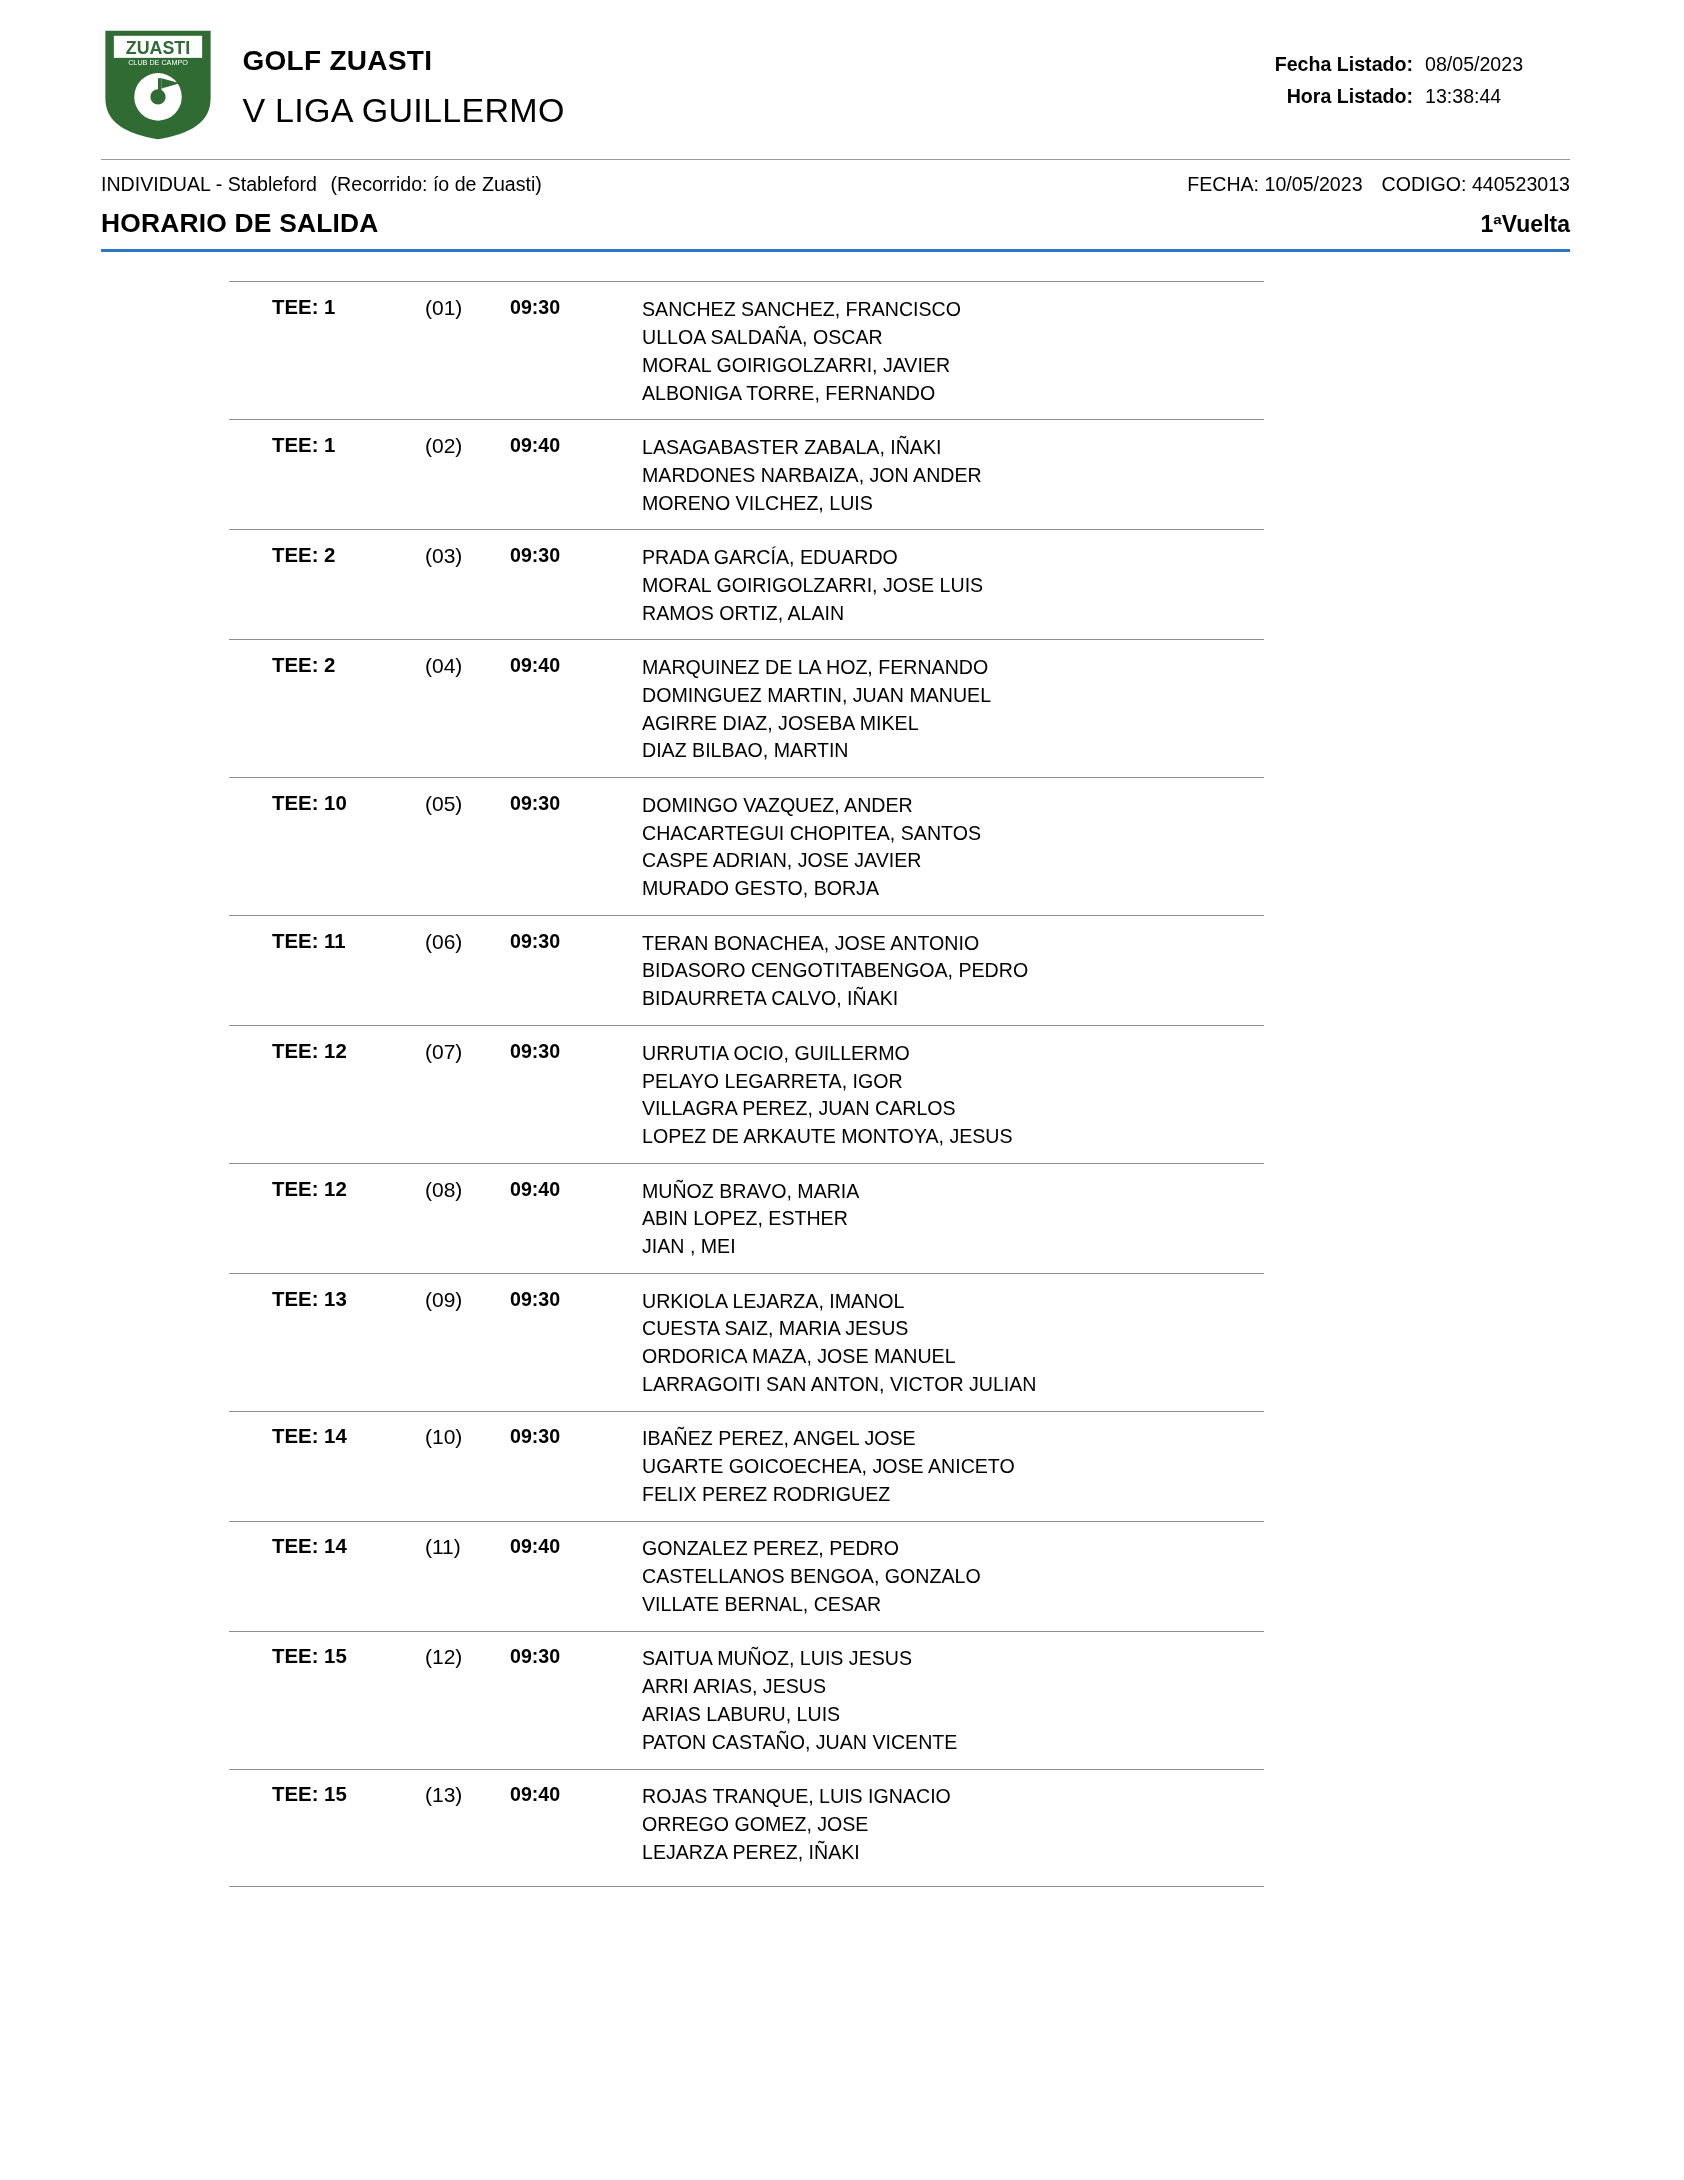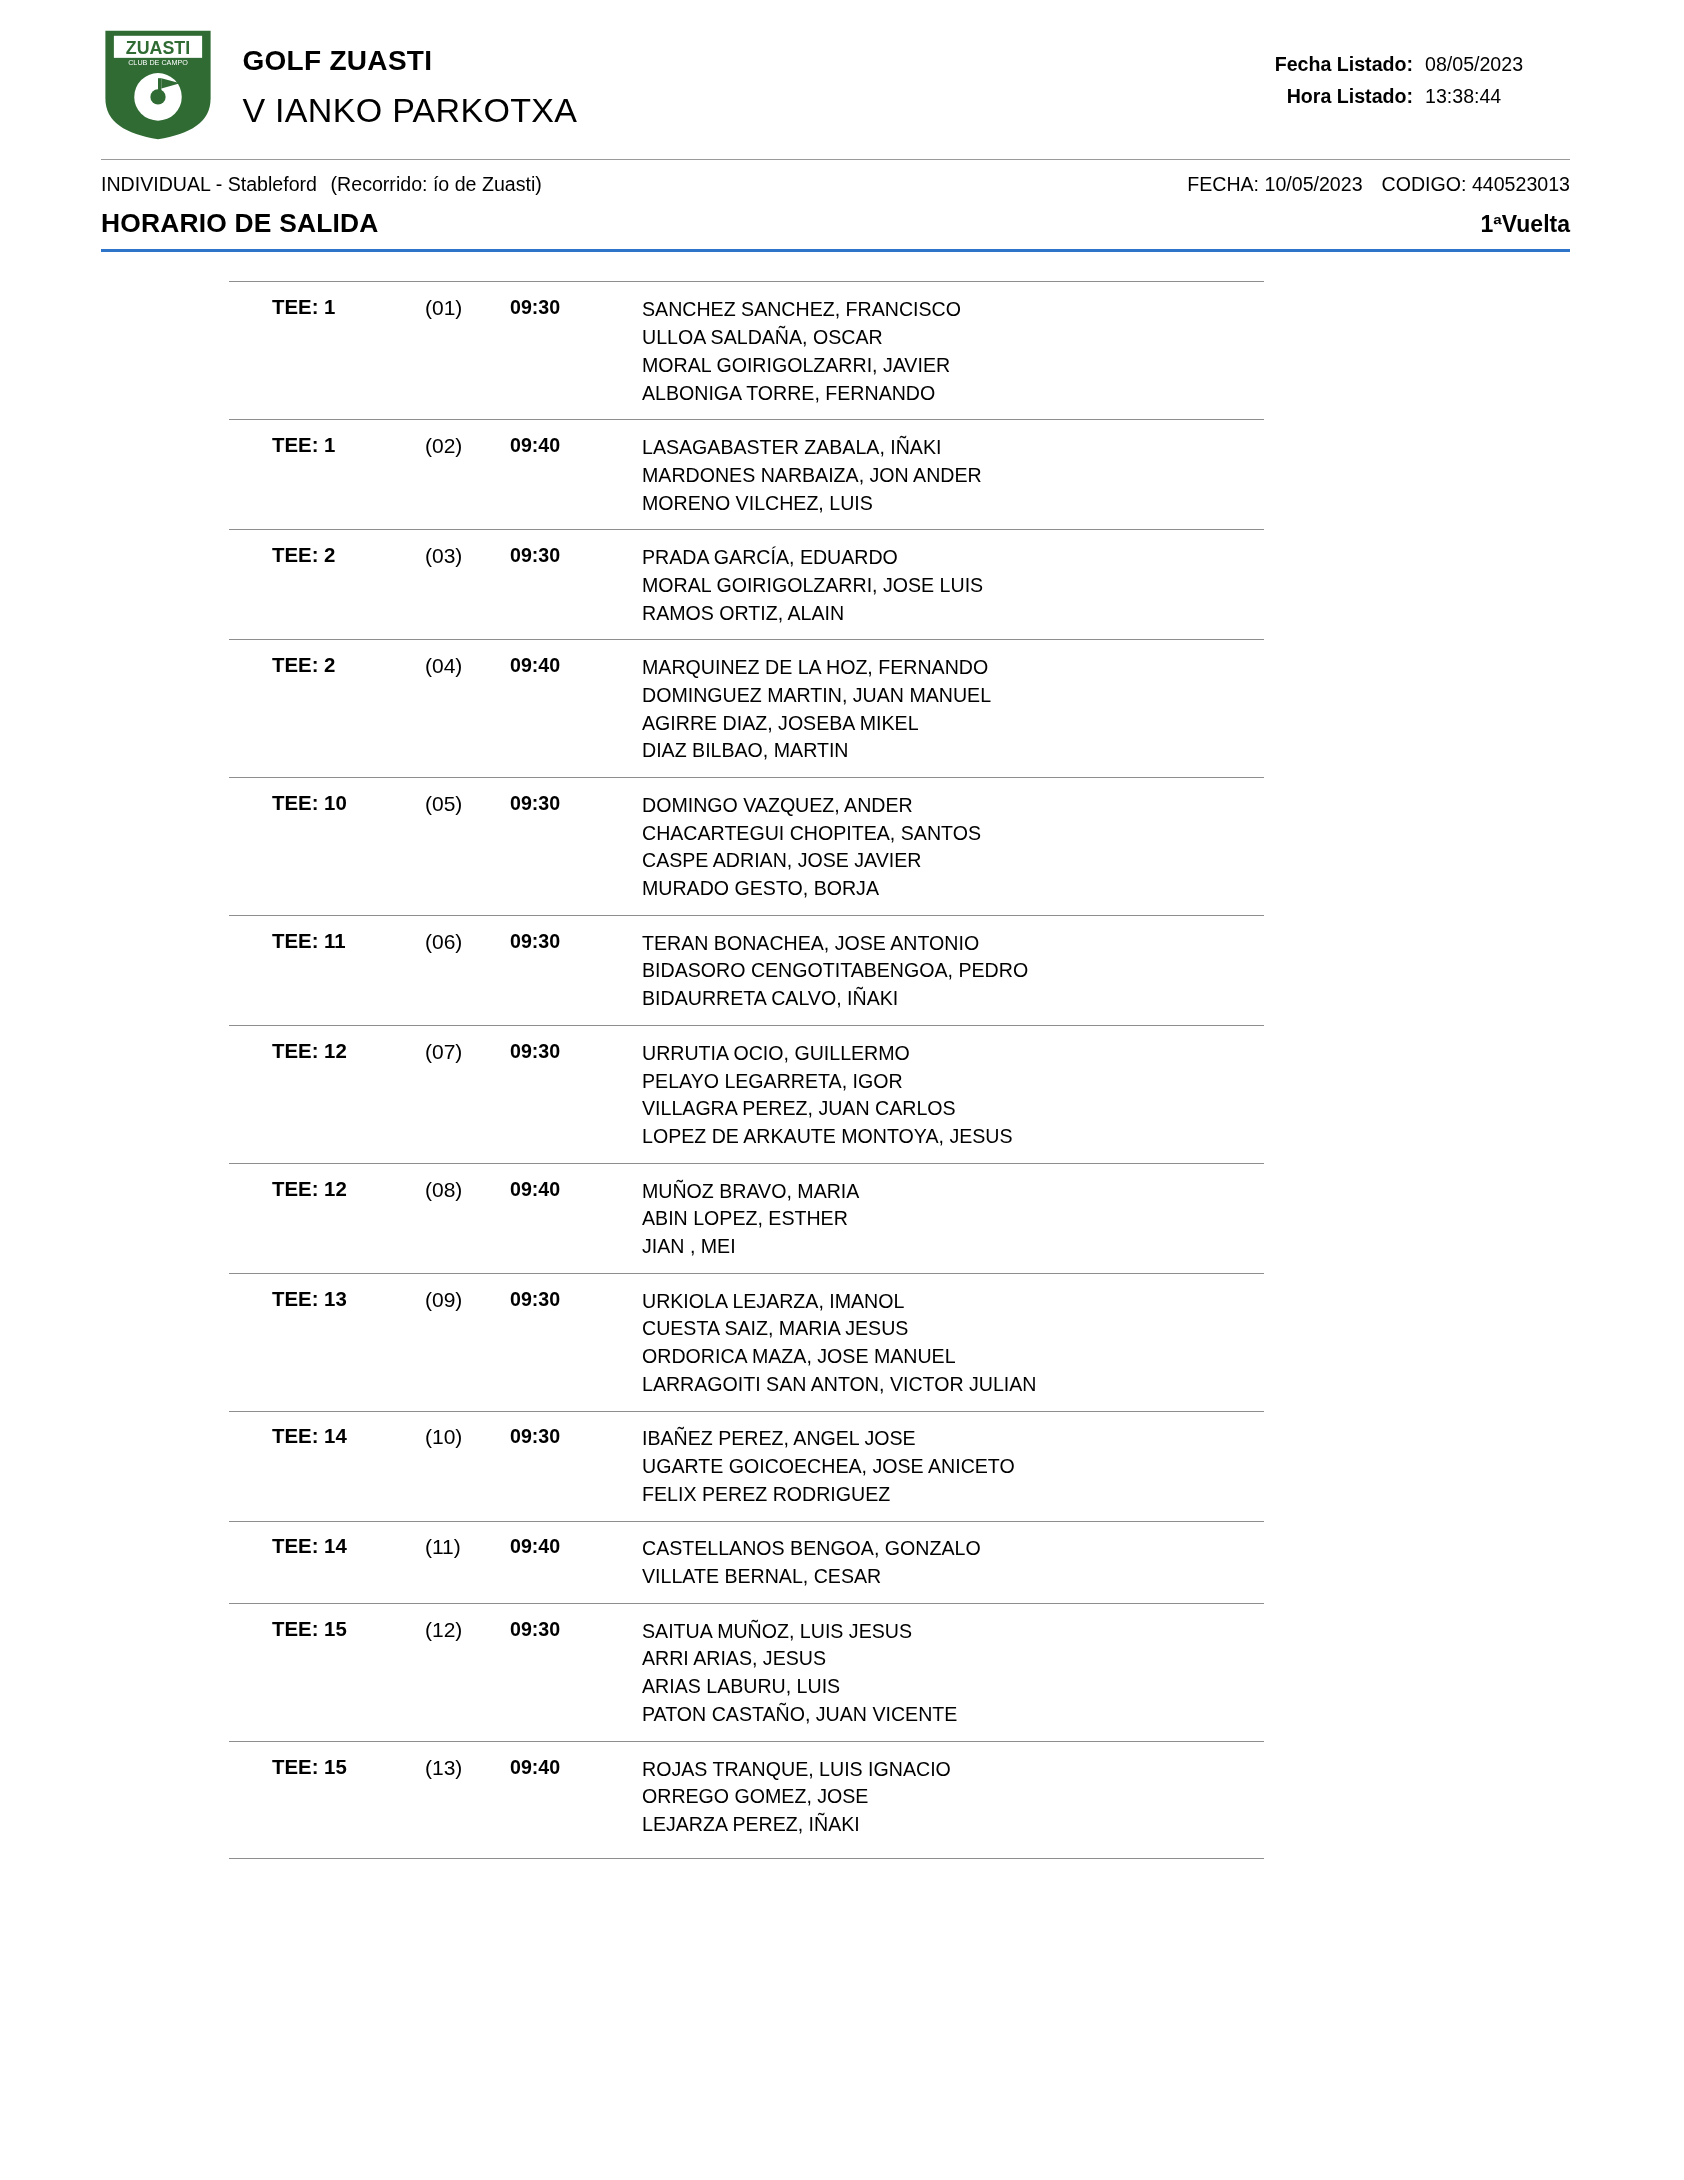--- a/index.html
+++ b/index.html
@@ -189,21 +189,21 @@
           <circle cx="66" cy="82" r="28" fill="#ffffff"></circle>
           <circle cx="66" cy="82" r="9" fill="#2f6b33"></circle>
           <rect x="66" y="60" width="4" height="24" fill="#2f6b33"></rect>
           <path d="M70 60 L92 66 L70 72 Z" fill="#2f6b33"></path>
         </svg>
       </div>
     </div>
 
     <div class="title-block">
       <div class="club-name">GOLF ZUASTI</div>
-      <div class="league-name">V IANKO PARKOTXA</div>
+      <div class="league-name">V LIGA GUILLERMO</div>
     </div>
 
     <div class="meta-block">
       <div class="meta-row">
         <span class="meta-label">Fecha Listado:</span><span class="meta-value">08/05/2023</span>
       </div>
       <div class="meta-row">
         <span class="meta-label">Hora Listado:</span><span class="meta-value">13:38:44</span>
       </div>
     </div>
@@ -332,20 +332,21 @@
             <div class="player">IBAÑEZ PEREZ, ANGEL JOSE</div>
             <div class="player">UGARTE GOICOECHEA, JOSE ANICETO</div>
             <div class="player">FELIX PEREZ RODRIGUEZ</div>
           </div>
   </div>
         <div class="group">
     <div class="col-tee">TEE: 14</div>
     <div class="col-num">(11)</div>
     <div class="col-time">09:40</div>
     <div class="col-players">
+            <div class="player">GONZALEZ PEREZ, PEDRO</div>
             <div class="player">CASTELLANOS BENGOA, GONZALO</div>
             <div class="player">VILLATE BERNAL, CESAR</div>
           </div>
   </div>
         <div class="group">
     <div class="col-tee">TEE: 15</div>
     <div class="col-num">(12)</div>
     <div class="col-time">09:30</div>
     <div class="col-players">
             <div class="player">SAITUA MUÑOZ, LUIS JESUS</div>

